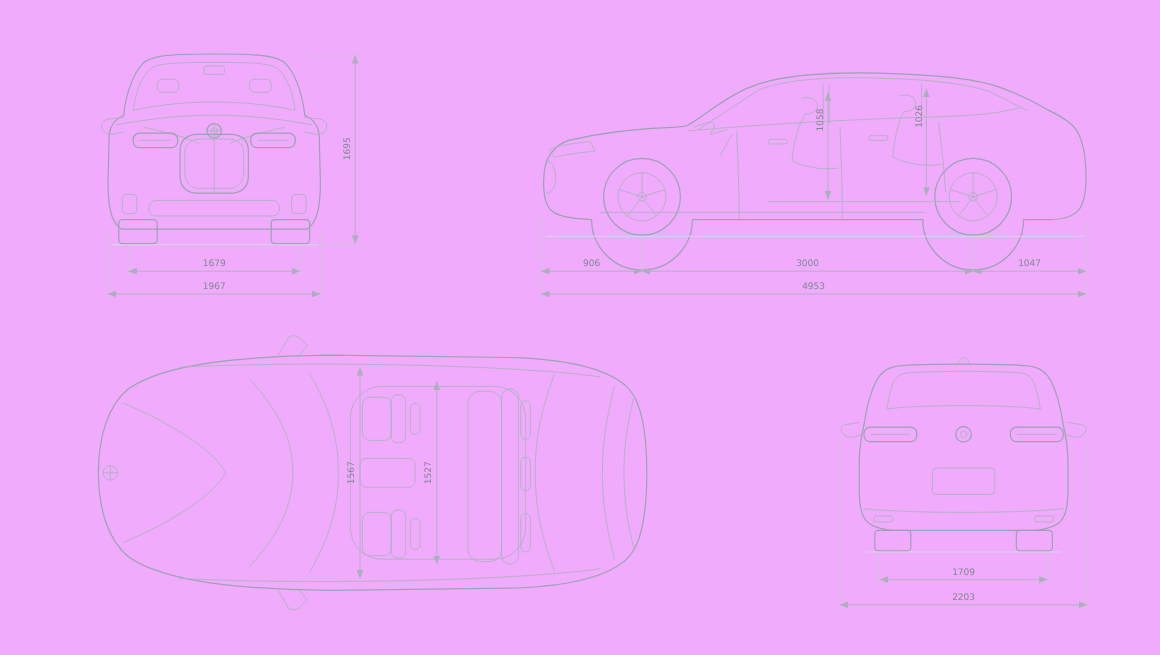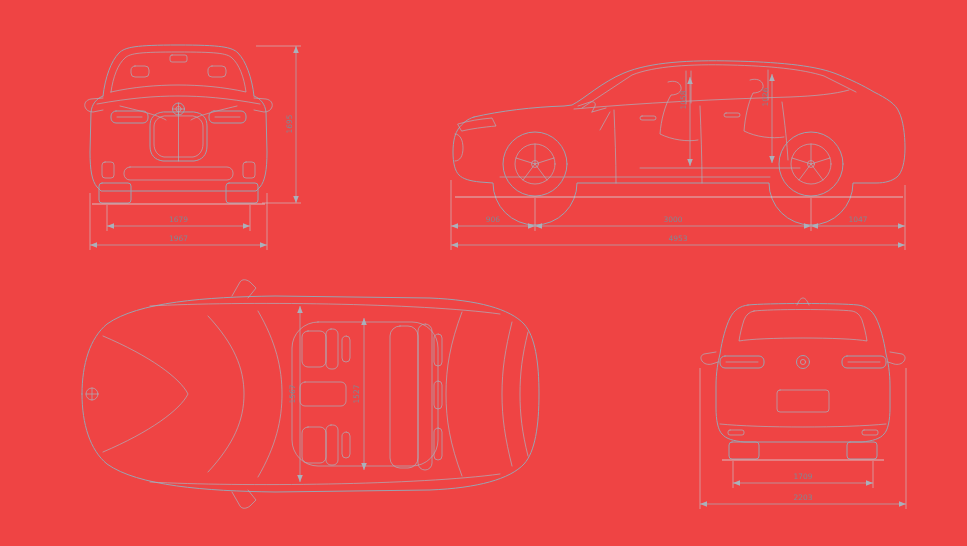--- a/index.html
+++ b/index.html
@@ -1,19 +1,19 @@
 <!DOCTYPE html>
 <html><head>
 <meta charset="utf-8">
 <style>
   html,body{margin:0;padding:0;background:#ffffff;}
   .canvas{
     position:relative;
     width:967px;height:546px;
-    background:#ef4444;
+    background:#f0abfc;
     overflow:hidden;
     font-family:"DejaVu Sans", sans-serif;
   }
   svg{display:block;}
   .car{stroke:#9aa3b0;fill:none;stroke-width:1;stroke-linecap:round;stroke-linejoin:round;}
   .car2{stroke:#aab2bd;fill:none;stroke-width:.7;stroke-linecap:round;stroke-linejoin:round;}
   .dim{stroke:#a9b0ba;fill:none;stroke-width:.7;}
   .ext{stroke:#c6ccd4;fill:none;stroke-width:.6;}
   .ground{stroke:#d4d9df;fill:none;stroke-width:.8;}
   .dimtext{fill:#808893;font-size:7.5px;font-family:"DejaVu Sans",sans-serif;text-anchor:middle;}

